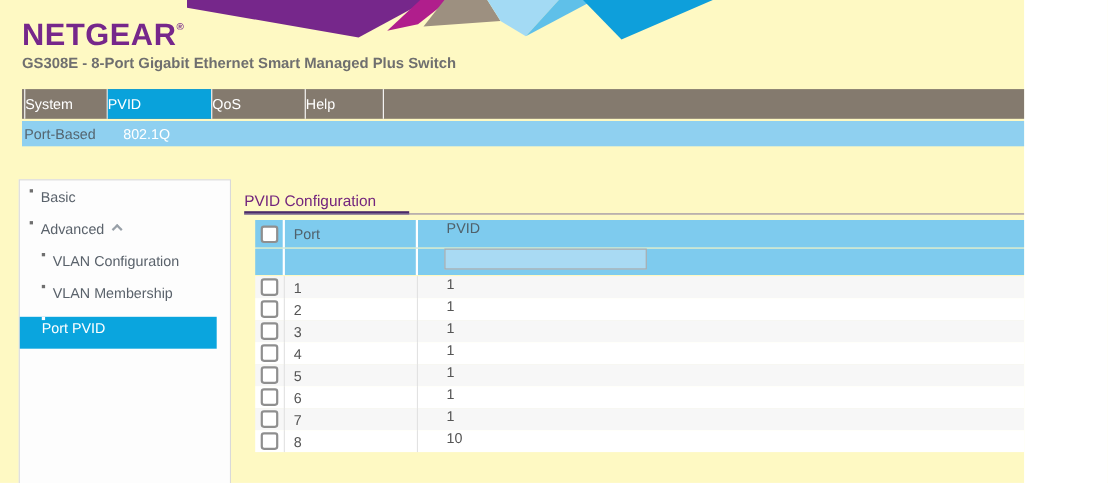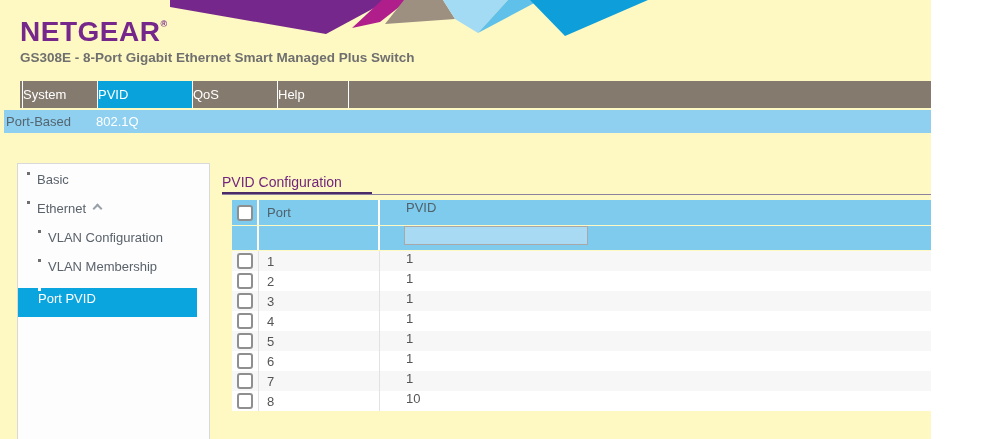--- a/index.html
+++ b/index.html
@@ -13,21 +13,21 @@
   .ptitle{position:absolute;left:20px;top:50px;font-size:13.5px;font-weight:bold;color:#6f6f6f;}
 
   
   .nav{position:absolute;left:20px;top:81px;width:987px;height:27px;background:#847a6e;display:flex;}
   .nav .sp{width:2px;flex:none;}
   .navdiv{width:1px;flex:none;background:#fff;}
   .tab{height:27px;line-height:27px;text-align:left;color:#fff;font-size:13px;cursor:pointer;flex:none;}
   .tab.active{background:#09a2db;}
 
   
-  .subnav{position:absolute;left:4px;top:110px;width:987px;height:23px;background:#8fd0f0;display:flex;align-items:center;padding-left:2px;box-sizing:border-box;}
+  .subnav{position:absolute;left:20px;top:110px;width:987px;height:23px;background:#8fd0f0;display:flex;align-items:center;padding-left:2px;box-sizing:border-box;}
   .subitem{font-size:13px;color:#55656f;padding-right:24px;cursor:pointer;min-width:66px;}
   .subitem.active{color:#fff;min-width:0;}
 
   
   .sidebar{position:absolute;left:17px;top:163px;width:193px;bottom:-2px;background:#fdfdfd;border:1px solid #d9d9d9;box-sizing:border-box;padding-top:8px;}
   .sitem{height:29px;display:flex;align-items:flex-start;font-size:13px;color:#5a626b;padding-left:9px;margin-right:12px;cursor:pointer;}
   .sitem.sub{padding-left:20px;}
   .sitem.active{background:#0aa5de;color:#fff;flex-direction:column;}
   .bullet{width:3px;height:3px;background:#6f6f6f;margin-right:7px;flex:none;}
   .sitem.active .bullet{background:#fff;}
@@ -90,21 +90,21 @@
       <div class="subitem active">802.1Q</div>
     </div>
 
   <div class="sidebar">
       <div class="sitem">
         <span class="bullet"></span>
         <span>Basic</span>
       </div>
       <div class="sitem">
         <span class="bullet"></span>
-        <span>Ethernet</span>
+        <span>Advanced</span>
         <span class="caret"></span>
       </div>
       <div class="sitem sub">
         <span class="bullet"></span>
         <span>VLAN Configuration</span>
       </div>
       <div class="sitem sub">
         <span class="bullet"></span>
         <span>VLAN Membership</span>
       </div>

